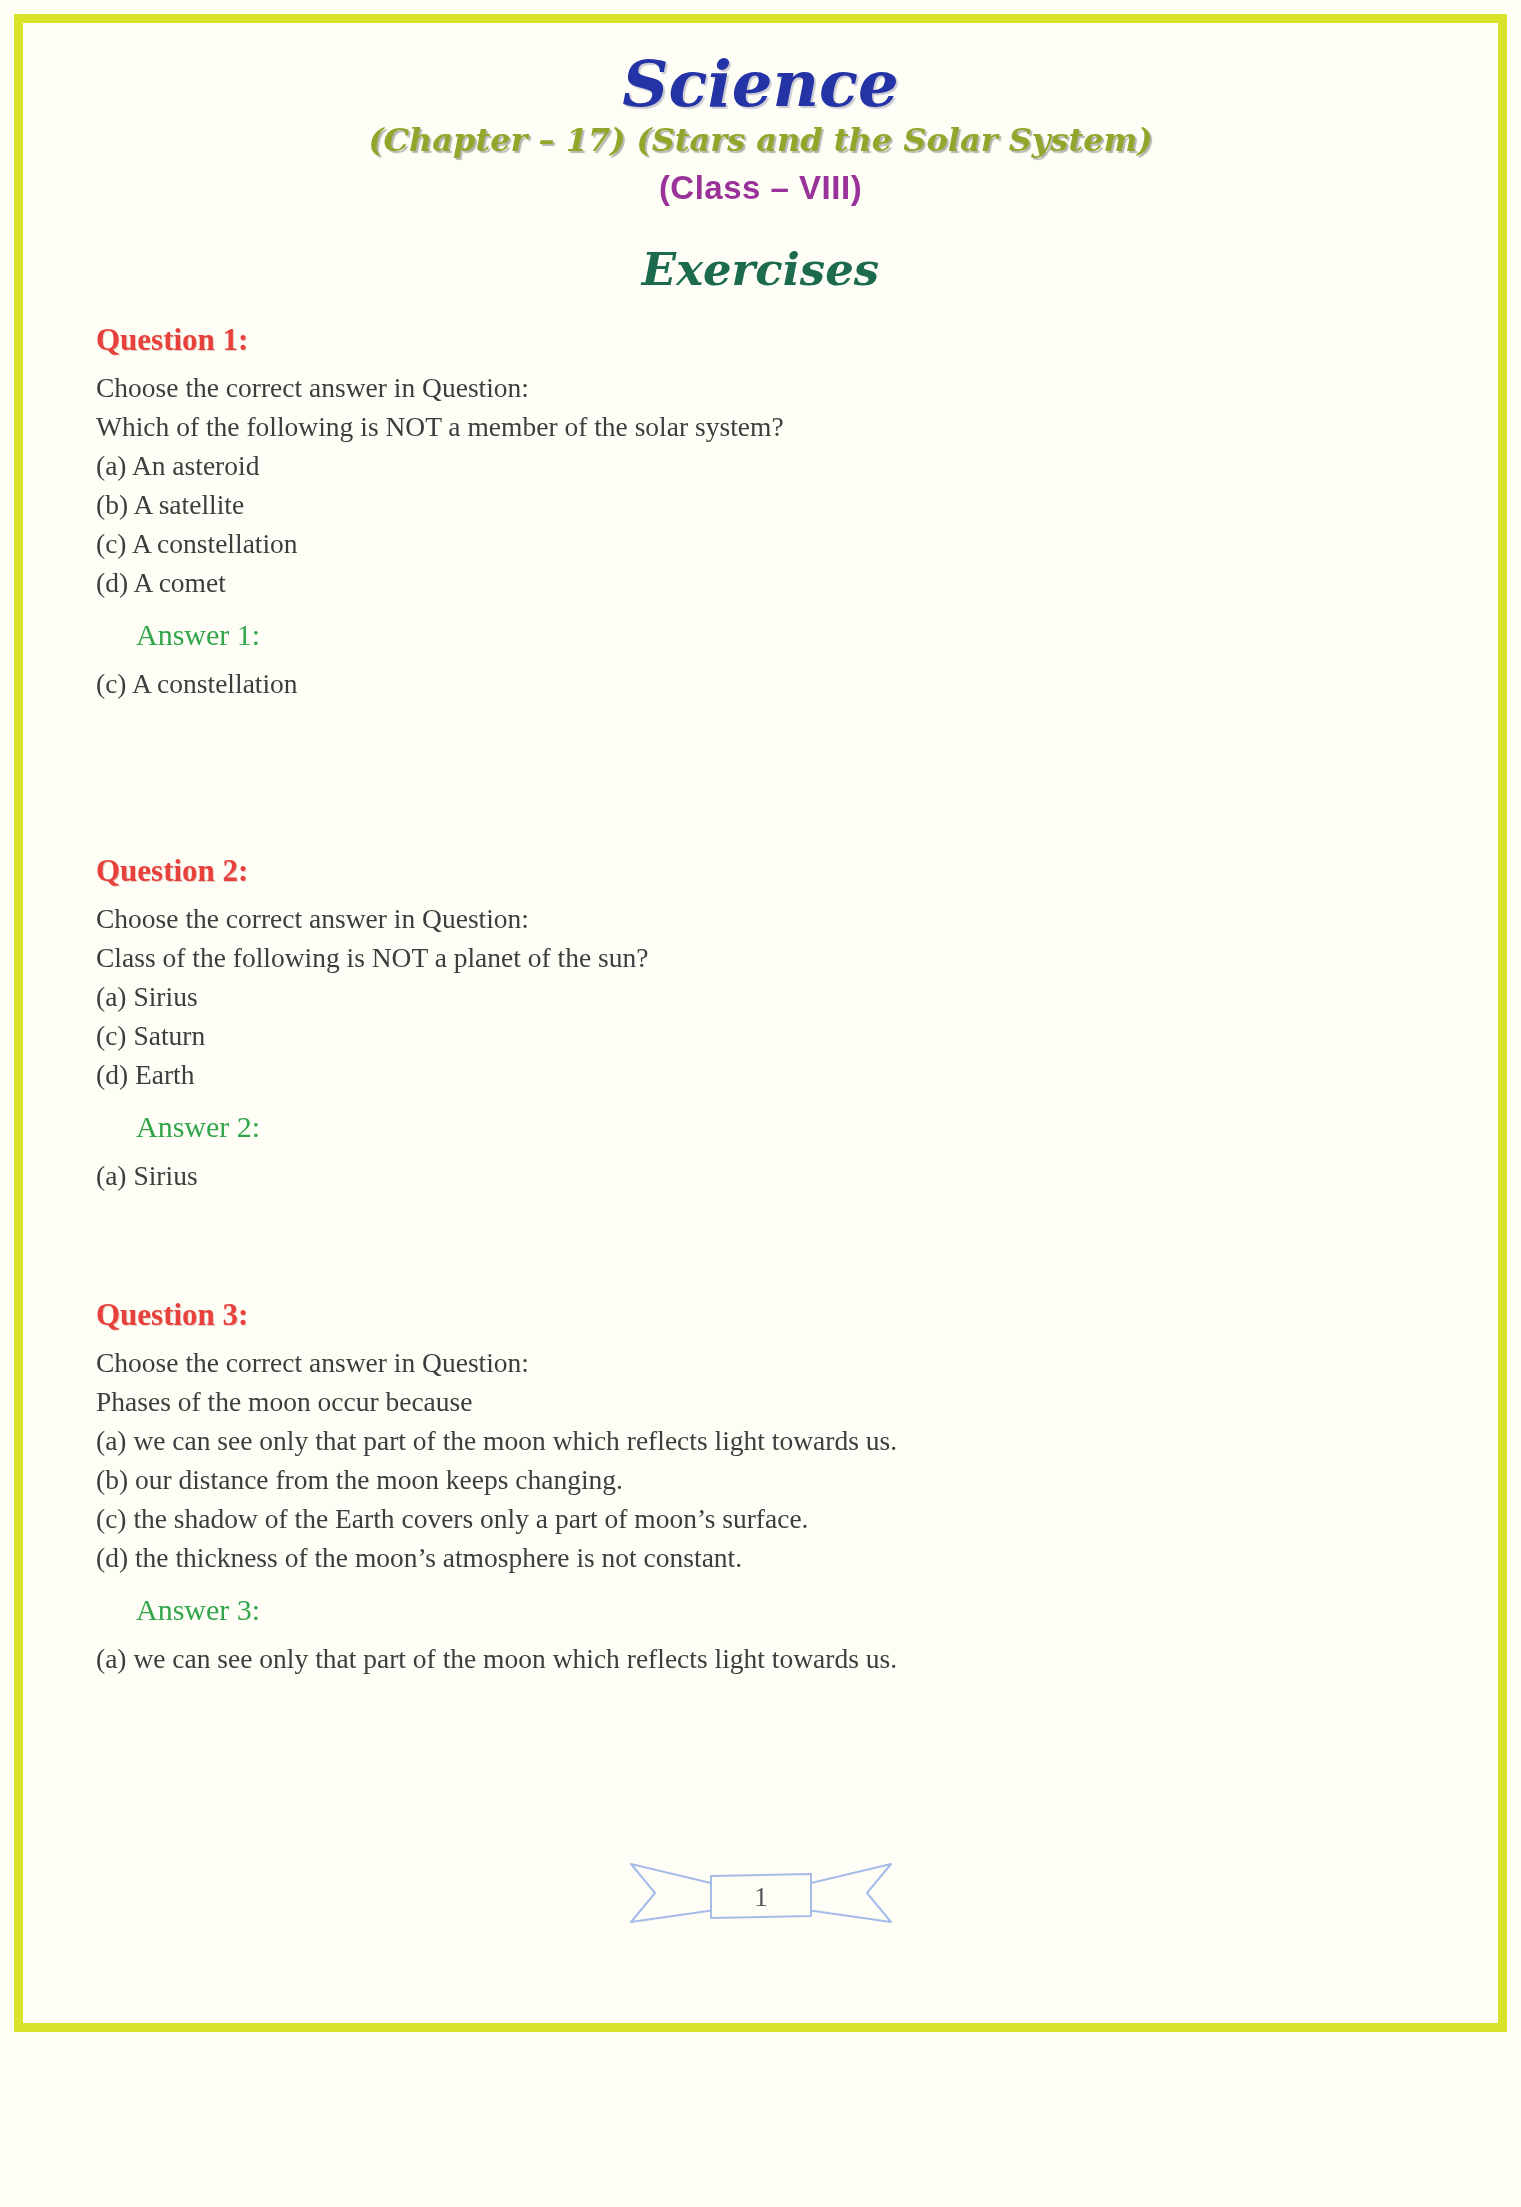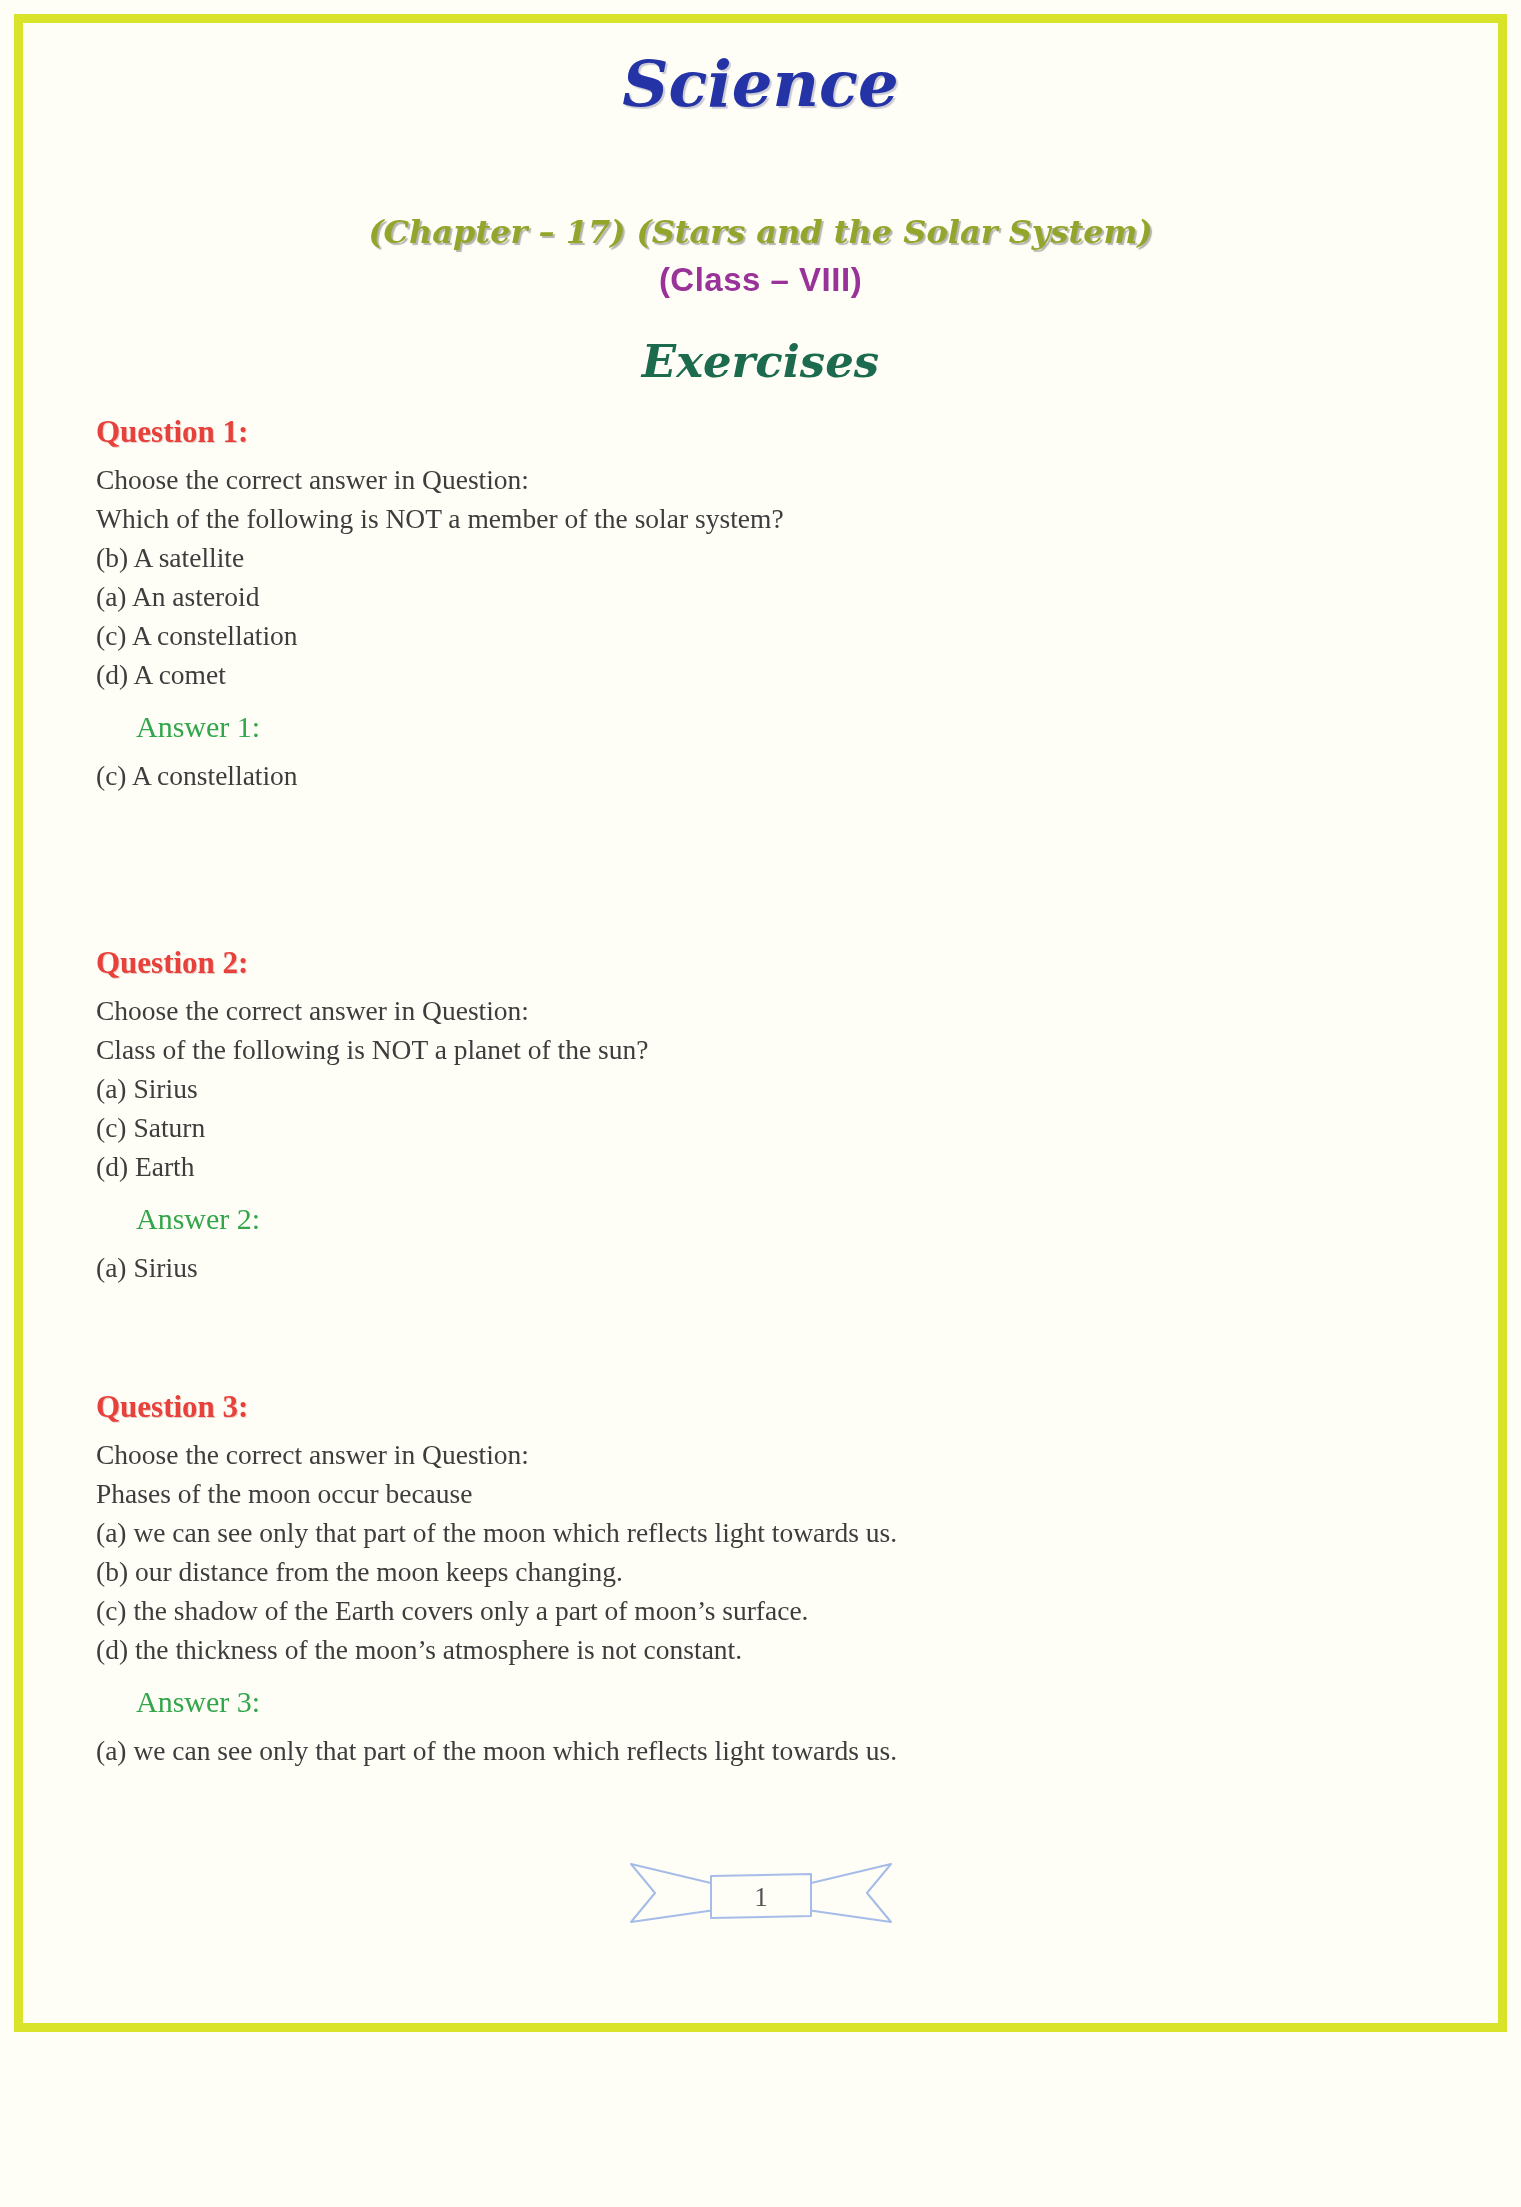--- a/index.html
+++ b/index.html
@@ -23,21 +23,20 @@
   .title {
     margin: 0;
     font-family: "DejaVu Serif", serif;
     font-style: italic;
     font-weight: bold;
     font-size: 64px;
     color: var(--title, #2433a6);
     text-shadow: 2px 2px 1px rgba(110,110,150,0.35);
   }
   .chapter {
-    margin-top: 92px;
     font-family: "DejaVu Serif", serif;
     font-style: italic;
     font-weight: bold;
     font-size: 32px;
     color: var(--chapter, #93a62c);
     text-shadow: 2px 2px 1px rgba(90,90,90,0.45);
   }
   .class-line {
     margin-top: 10px;
     font-family: "Liberation Sans", sans-serif;
@@ -102,22 +101,22 @@
     <div class="class-line">(Class – VIII)</div>
     <h2 class="section">Exercises</h2>
   </header>
 
   <main class="content">
 
     <section class="question q1">
       <h3 class="q-heading">Question 1:</h3>
       <p class="body-line">Choose the correct answer in Question:</p>
       <p class="body-line">Which of the following is NOT a member of the solar system?</p>
+      <p class="body-line">(a) An asteroid</p>
       <p class="body-line">(b) A satellite</p>
-      <p class="body-line">(a) An asteroid</p>
       <p class="body-line">(c) A constellation</p>
       <p class="body-line">(d) A comet</p>
       <h4 class="a-heading">Answer 1:</h4>
       <p class="body-line">(c) A constellation</p>
     </section>
 
     <section class="question q2">
       <h3 class="q-heading">Question 2:</h3>
       <p class="body-line">Choose the correct answer in Question:</p>
       <p class="body-line">Class of the following is NOT a planet of the sun?</p>

